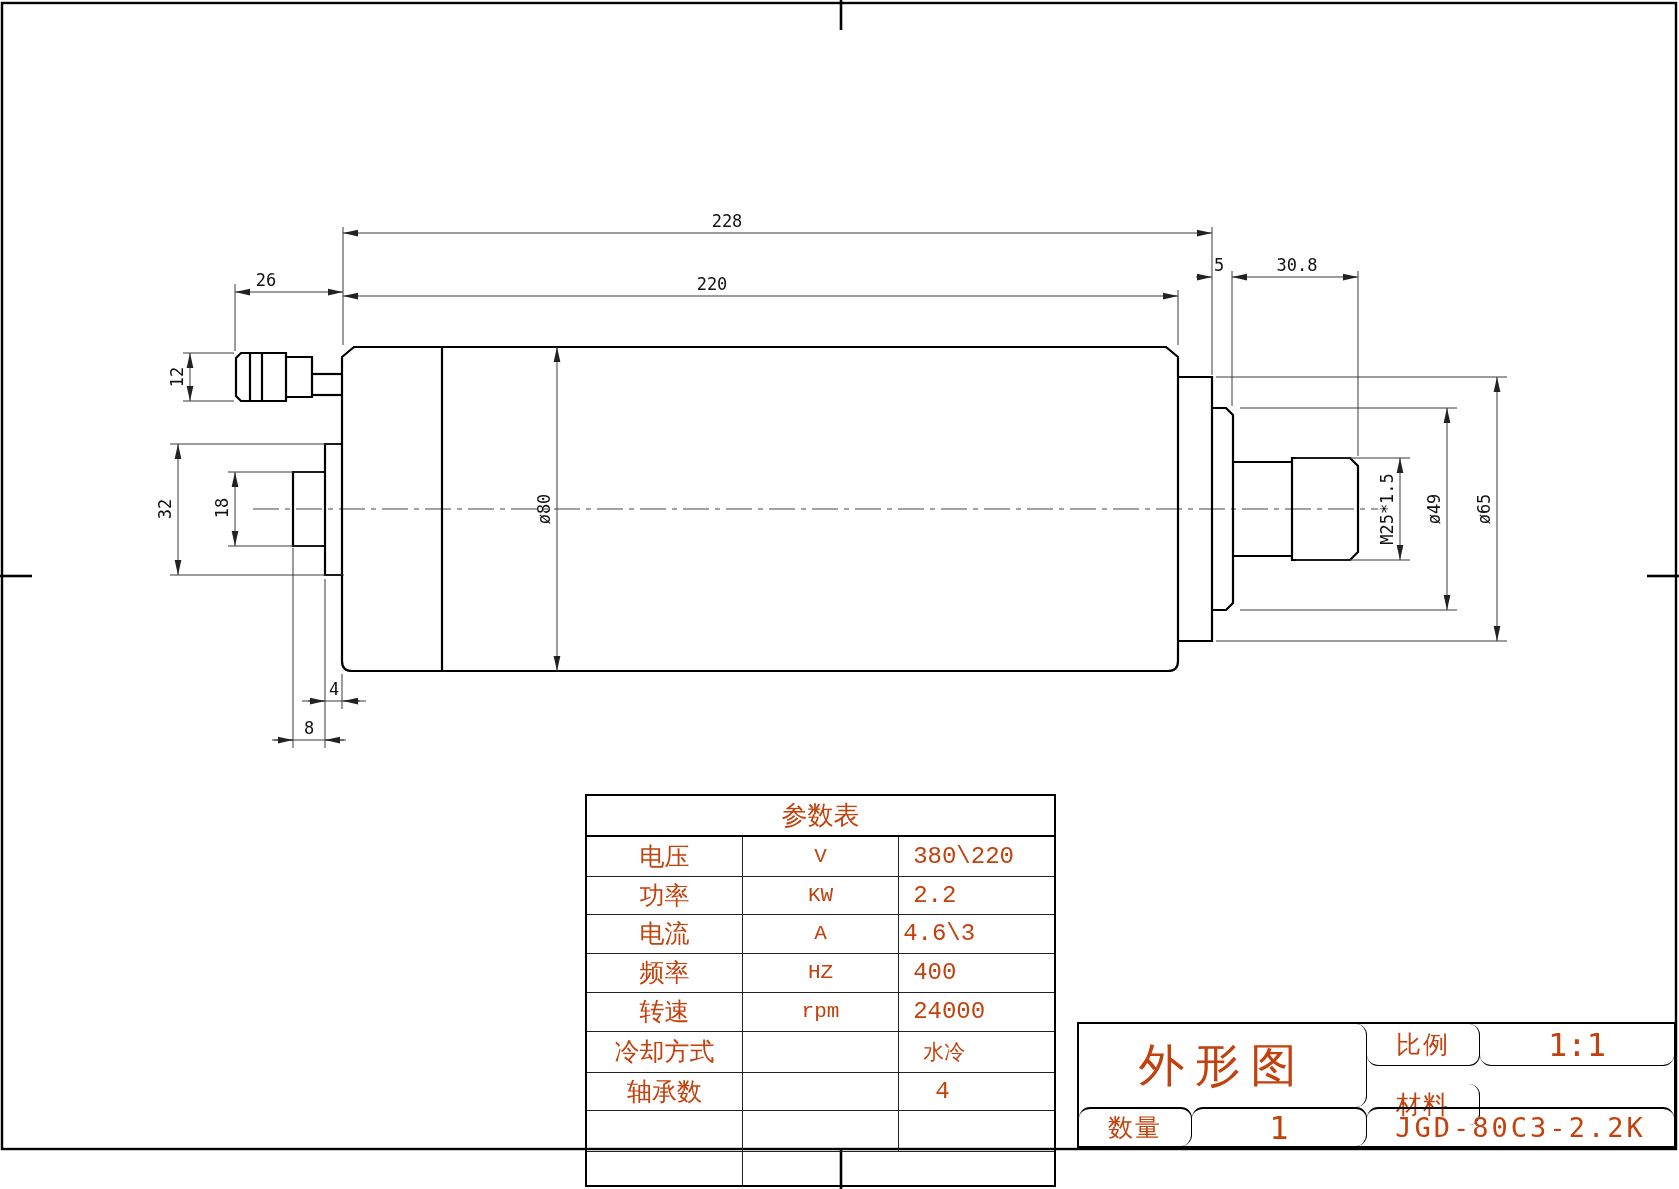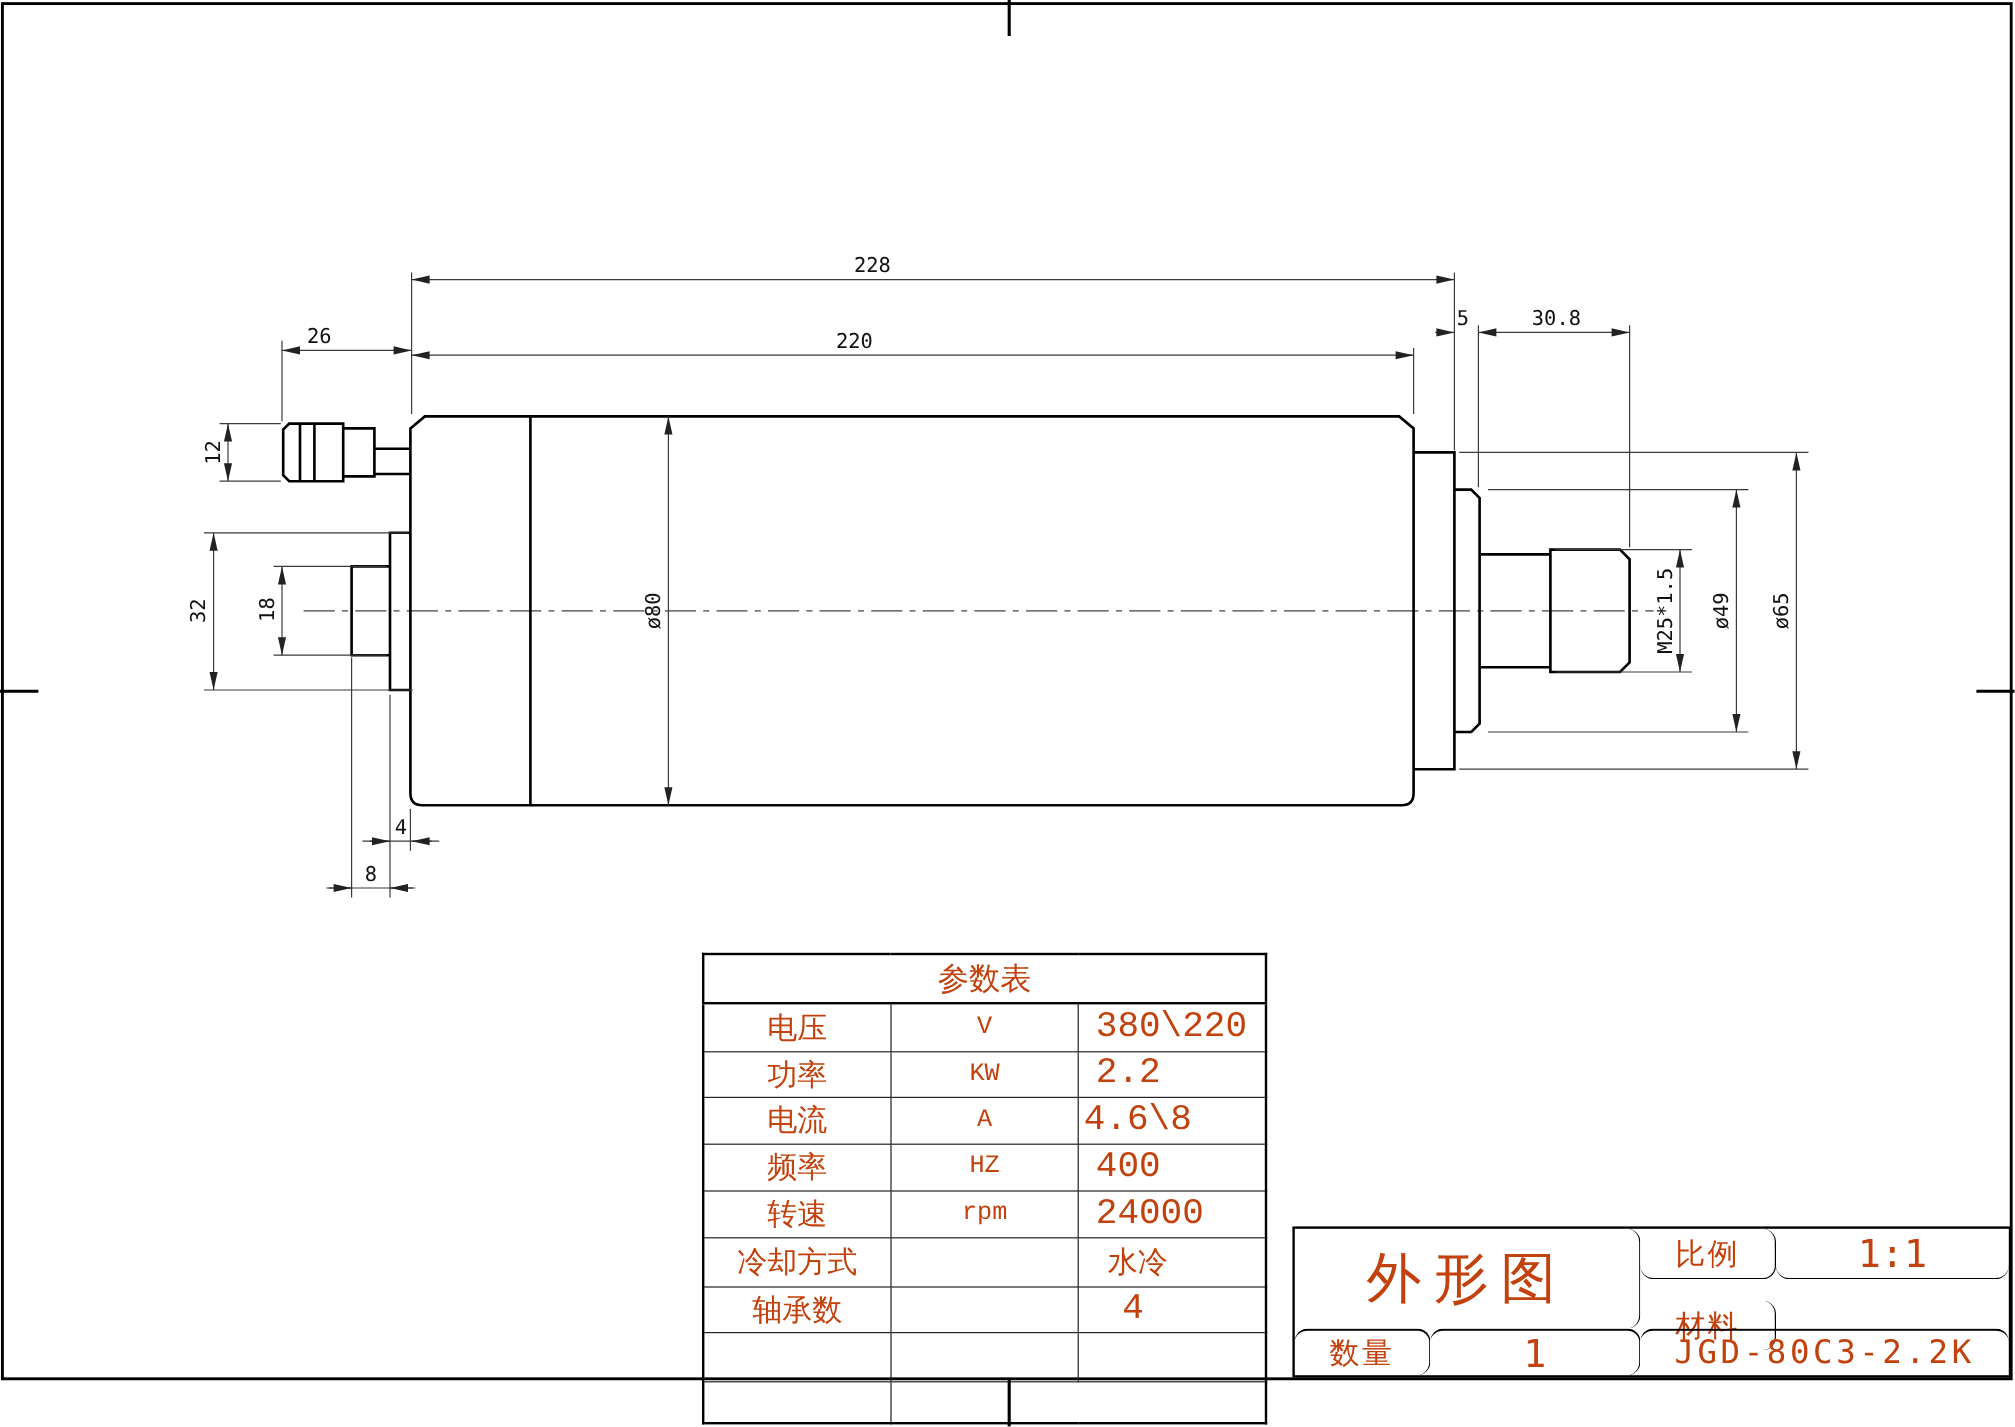--- a/index.html
+++ b/index.html
@@ -14,21 +14,21 @@
   .dtxt{font-size:17px;}
   
   #ptable{position:absolute;left:585px;top:794px;width:471px;height:391px;
           border-collapse:collapse;table-layout:fixed;background:transparent;}
   #ptable td{border:1px solid #222;padding:0;margin:0;overflow:hidden;white-space:nowrap;font-family:Liberation Mono, monospace;}
   #ptable{border:2px solid #000;}
   #ptable td.hdr{border-bottom:2px solid #000;text-align:center;
                  font-family:"Liberation Serif",serif;font-size:26px;}
   .cn{font-family:"Liberation Serif",serif;font-size:25px;text-align:center;}
   .un{font-family:"DejaVu Sans Mono",monospace;font-size:21px;text-align:center;}
-  .va{font-family:"DejaVu Sans Mono",monospace;font-size:30px;text-align:left;padding-left:14px !important;}
+  .va{font-family:"DejaVu Sans Mono",monospace;font-size:24px;text-align:left;padding-left:14px !important;}
   .va.c1{padding-left:4px !important;}
   .va.c2{padding-left:24px !important;}
   .va.c3{padding-left:36px !important;}
   
   #tblock{position:absolute;left:1077px;top:1022px;width:599px;height:126px;
           border:2px solid #000;box-sizing:border-box;}
   #tblock .cell{position:absolute;box-sizing:border-box;display:flex;
                 align-items:center;justify-content:center;border-radius:11px;}
   .bigname{font-family:"Liberation Serif",serif;font-size:46px;letter-spacing:10px;}
   .lbl{font-family:"Liberation Serif",serif;font-size:25px;letter-spacing:2px;}
@@ -156,36 +156,36 @@
       <td class="va" style="width:158px">380\220</td>
     </tr>
     <tr style="height:38px">
       <td class="cn">功率</td>
       <td class="un">KW</td>
       <td class="va">2.2</td>
     </tr>
     <tr style="height:39px">
       <td class="cn">电流</td>
       <td class="un">A</td>
-      <td class="va c1">4.6\8</td>
+      <td class="va c1">4.6\3</td>
     </tr>
     <tr style="height:39px">
       <td class="cn">频率</td>
       <td class="un">HZ</td>
       <td class="va">400</td>
     </tr>
     <tr style="height:39px">
       <td class="cn">转速</td>
       <td class="un">rpm</td>
       <td class="va">24000</td>
     </tr>
     <tr style="height:41px">
       <td class="cn">冷却方式</td>
       <td class="un"></td>
-      <td class="va c2 cn" style="font-family:'Liberation Serif',serif;font-size:25px;">水冷</td>
+      <td class="va c2 cn" style="font-family:'Liberation Serif',serif;font-size:21px;">水冷</td>
     </tr>
     <tr style="height:38px">
       <td class="cn">轴承数</td>
       <td class="un"></td>
       <td class="va c3">4</td>
     </tr>
     <tr style="height:41px">
       <td></td>
           <td></td>
           <td></td>

